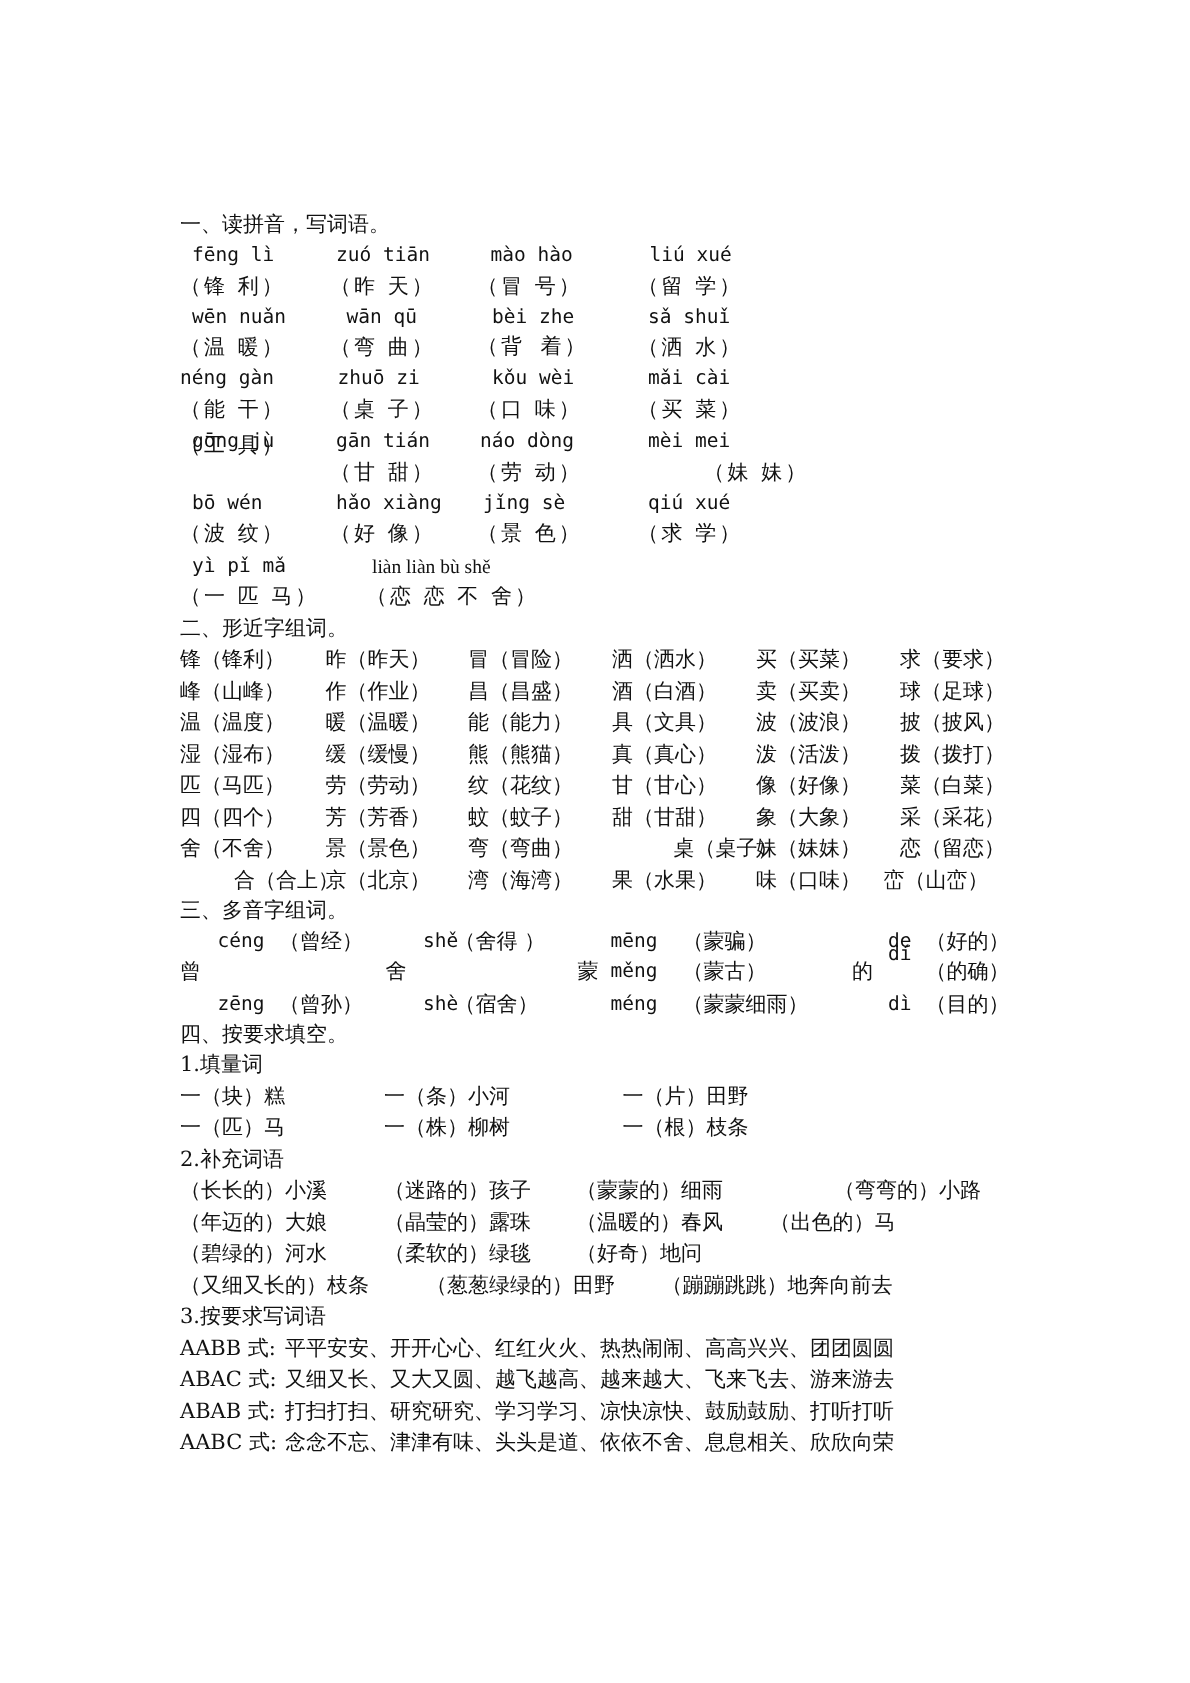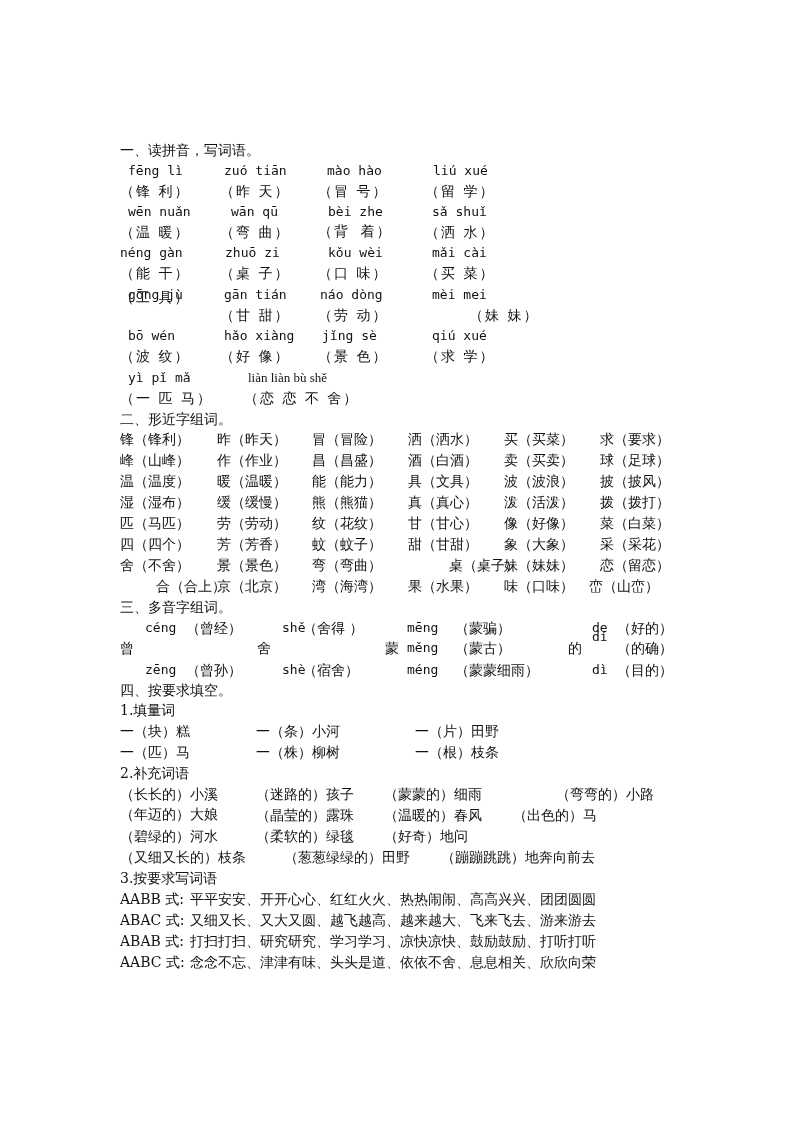--- a/index.html
+++ b/index.html
@@ -187,21 +187,21 @@
     <div class="t" style="left:256px;top:743px;">一（株）柳树</div>
     <div class="t" style="left:415px;top:743px;">一（根）枝条</div>
   </div>
 
   <div class="t" style="left:120px;top:764px;">2.补充词语</div>
   <div>
     <div class="t" style="left:120px;top:785px;">（长长的）小溪</div>
     <div class="t" style="left:256px;top:785px;">（迷路的）孩子</div>
     <div class="t" style="left:384px;top:785px;">（蒙蒙的）细雨</div>
     <div class="t" style="left:513px;top:785px;margin-left:43px;">（弯弯的）小路</div>
-    <div class="t" style="left:120px;top:806px;font-family:Liberation Serif, serif;">（年迈的）大娘</div>
+    <div class="t" style="left:120px;top:806px;">（年迈的）大娘</div>
     <div class="t" style="left:256px;top:806px;">（晶莹的）露珠</div>
     <div class="t" style="left:384px;top:806px;">（温暖的）春风</div>
     <div class="t" style="left:513px;top:806px;">（出色的）马</div>
     <div class="t" style="left:120px;top:827px;">（碧绿的）河水</div>
     <div class="t" style="left:256px;top:827px;">（柔软的）绿毯</div>
     <div class="t" style="left:384px;top:827px;">（好奇）地问</div>
     <div class="t" style="left:120px;top:848px;">（又细又长的）枝条</div>
     <div class="t" style="left:284px;top:848px;">（葱葱绿绿的）田野</div>
     <div class="t" style="left:441px;top:848px;">（蹦蹦跳跳）地奔向前去</div>
   </div>

